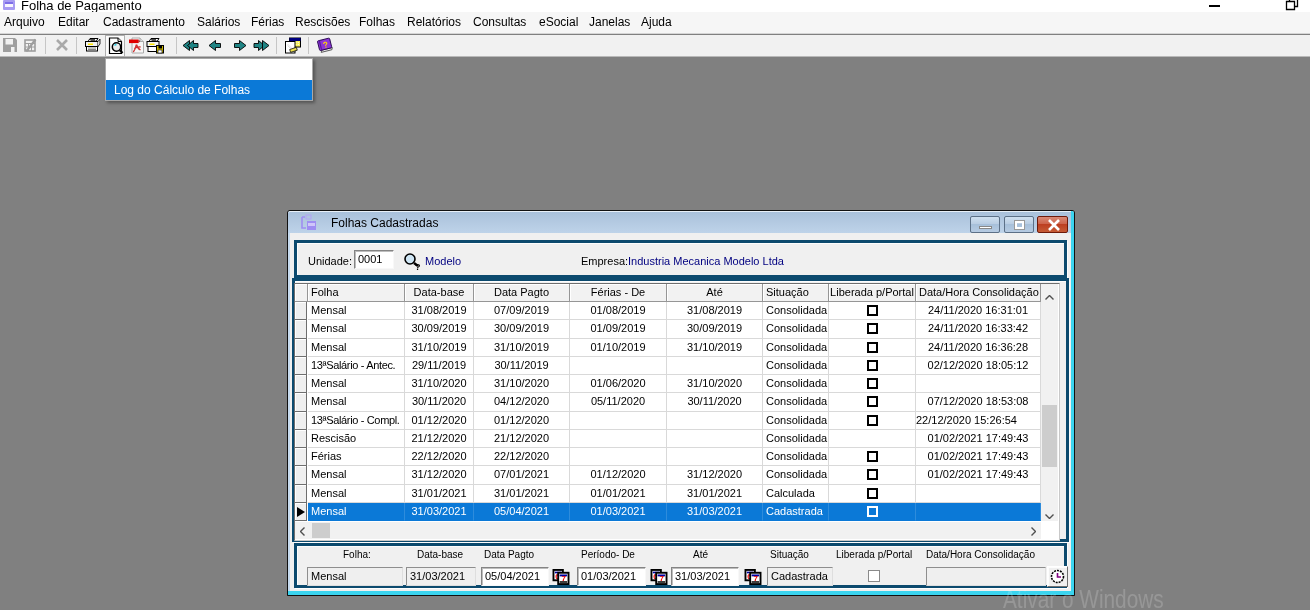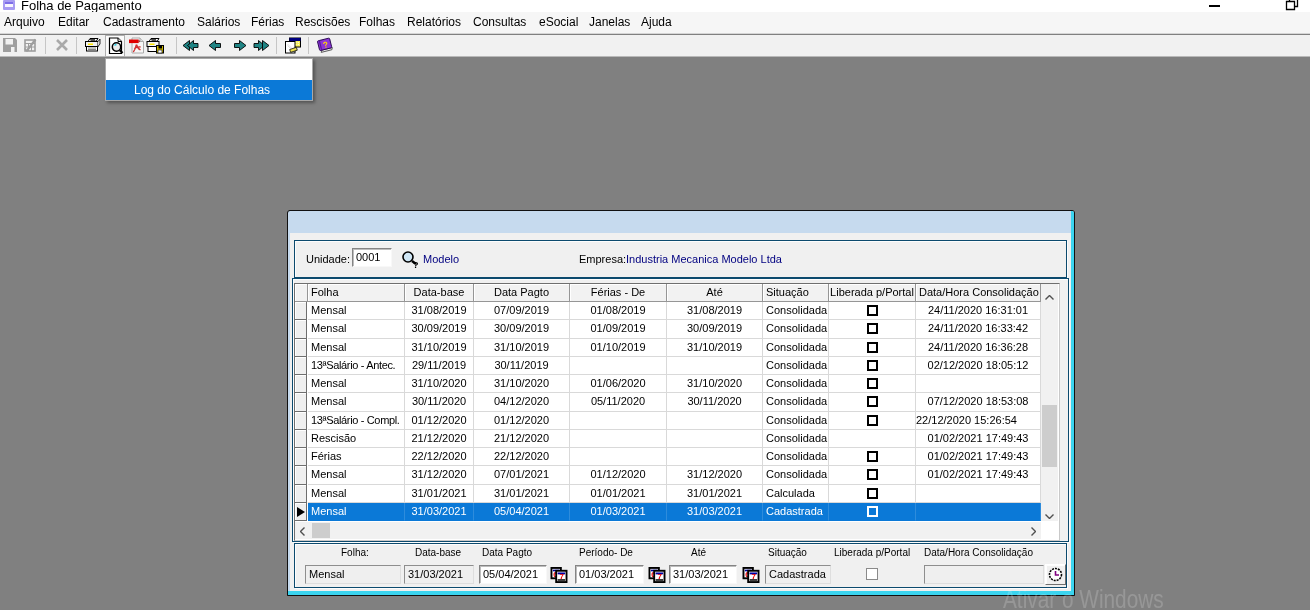--- a/index.html
+++ b/index.html
@@ -12,39 +12,39 @@
 #restbtn{position:absolute;left:1285px;top:-3px;width:14px;height:14px}
 #menubar{position:absolute;left:0;top:12px;width:1310px;height:22px;background:#f6f6f6;border-bottom:1px solid #d5d5d5}
 .mi{position:absolute;top:3px;font-size:12px;color:#000}
 #toolbar{position:absolute;left:0;top:35px;width:1310px;height:22px;background:#f1f1f1;border-bottom:1px solid #b9b9b9}
 .tsep{position:absolute;top:2px;width:1px;height:17px;background:#c6c6c6}
 .tico{position:absolute;top:2px}
 #prevbtn{position:absolute;left:105px;top:0;width:20px;height:22px;border:1px solid #b0b0b0;background:#fbfbfb}
 
 #dd{position:absolute;left:105px;top:58px;width:208px;height:43px;background:#fff;border:1px solid #a8a8a8;box-shadow:2px 2px 3px rgba(0,0,0,0.35)}
 #dd .it1{position:absolute;left:0;top:1px;width:206px;height:20px;line-height:20px;font-size:12px;padding-left:24px;color:#000}
-#dd .it2{position:absolute;left:0;top:21px;width:206px;height:20px;line-height:20px;font-size:12px;padding-left:28px;background:#0b79d7;color:#fff}
+#dd .it2{position:absolute;left:0;top:21px;width:206px;height:20px;line-height:20px;font-size:12px;padding-left:8px;background:#0b79d7;color:#fff}
 
 #win{position:absolute;left:287px;top:210px;width:788px;height:386px;border:1px solid #111;border-radius:3px 3px 0 0;background:#111}
 #wframe{position:absolute;left:0;top:0;width:786px;height:384px;border-radius:2px 2px 0 0;overflow:hidden;background:#c6daee}
 #rstrip{position:absolute;left:783px;top:0;width:3px;height:384px;background:#3bd4ef}
 #bstrip{position:absolute;left:0;top:380px;width:786px;height:4px;background:#3bd4ef}
 #wtitle{position:absolute;left:0;top:0;width:783px;height:22px;background:linear-gradient(180deg,#a9c1db 0%,#b3c9e1 45%,#bed3e9 100%);border-top:1px solid #e8f0f8;border-radius:2px 0 0 0}
 #wtitle .txt{position:absolute;left:43px;top:4px;font-size:12px;color:#000}
 #wicon{position:absolute;left:13px;top:2px}
 .wbtn{position:absolute;top:4px;height:17px;border:1px solid #5c7087;border-radius:2px}
 #btnmin{left:682px;width:30px;background:linear-gradient(180deg,#cfe0f0 0%,#b8cce2 49%,#a7c0da 50%,#b6cbe2 100%)}
 #btnmax{left:716px;width:30px;background:linear-gradient(180deg,#cfe0f0 0%,#b8cce2 49%,#a7c0da 50%,#b6cbe2 100%)}
 #btncls{left:749px;width:31px;background:linear-gradient(180deg,#d98a77 0%,#cc6046 49%,#bd3f21 50%,#c55b35 100%);border-color:#6e1a0a}
 #btnmin i{position:absolute;left:8px;top:9px;width:13px;height:3px;background:#fff;border:1px solid #888;display:block}
 #btnmax i{position:absolute;left:10px;top:4px;width:9px;height:8px;border:2px solid #fff;outline:1px solid #999;display:block}
 #btncls svg{position:absolute;left:9px;top:2px}
 #wbody{position:absolute;left:2px;top:22px;width:781px;height:358px;background:#f0f0f0}
 
-.etch{position:absolute;border:1px solid #0c4a6e;box-shadow:inset 1px 1px 0 #fdfdfd, 1px 1px 0 #fdfdfd}
+.etch{position:absolute;border:3px solid #0c4a6e;box-shadow:inset 1px 1px 0 #fdfdfd, 1px 1px 0 #fdfdfd}
 #pan1{left:4px;top:7px;width:773px;height:38px}
 #pan2{left:2px;top:45px;width:777px;height:264px}
 #pan3{left:4px;top:310px;width:773px;height:45px}
 
 .sunkw{background:#fff;border:1px solid #848484;border-bottom-color:#f8f8f8;border-right-color:#f8f8f8;box-shadow:inset 1px 1px 0 #bdbdbd}
 .sunkg{background:#efefef;border:1px solid #8e8e8e;border-bottom-color:#dedede;border-right-color:#dedede}
 
 #gridbox{position:absolute;left:4px;top:50px;width:766px;height:258px;background:#fff;border:1px solid;border-color:#6f6f6f #c9c9c9 #c9c9c9 #6f6f6f}
 #grid{position:absolute;left:0px;top:0px}
 .hcell{position:absolute;top:0;height:18px;background:#f2f2f2;border-right:1px solid #969696;border-bottom:1px solid #969696;box-shadow:inset 1px 1px 0 #fff;font-size:11px;line-height:17px;white-space:nowrap;overflow:hidden}
@@ -180,20 +180,40 @@
     </svg>
 </div>
 <div id="dd">
   <div class="it2">Log do Cálculo de Folhas</div>
 </div>
 
 <div id="win">
  <div id="wframe">
   <div id="rstrip"></div>
   <div id="bstrip"></div>
+  <div id="wtitle">
+    <svg id="wicon" width="18" height="18" viewBox="0 0 18 18">
+          <path d="M1 3 h3 M1 3 v11 h4" stroke="#9f8ef2" stroke-width="1.6" fill="none"></path>
+          <rect x="5" y="1" width="5" height="4" fill="none" stroke="#b2a4f5"></rect>
+          <rect x="6" y="7" width="9" height="9" fill="#9f8ef2"></rect>
+          <rect x="7" y="9" width="7" height="3" fill="#cfc6fa"></rect>
+        </svg>
+    <span class="txt">Folhas Cadastradas</span>
+    <div class="wbtn" id="btnmin">
+          <i></i>
+        </div>
+    <div class="wbtn" id="btnmax">
+          <i></i>
+        </div>
+    <div class="wbtn" id="btncls">
+          <svg width="14" height="13" viewBox="0 0 14 13">
+            <path d="M2 1 L12 11 M12 1 L2 11" stroke="#fff" stroke-width="2.6"></path>
+          </svg>
+        </div>
+  </div>
   <div id="wbody">
     <div class="etch" id="pan1">
       <span class="abs" style="left:11px;top:12px">Unidade:</span>
       <div class="abs sunkw" style="left:57px;top:7px;width:40px;height:19px;line-height:17px;padding-left:3px">0001</div>
       <svg class="abs" style="left:104px;top:7px" width="22" height="22" viewBox="0 0 22 22">
             <circle cx="9" cy="9" r="5" fill="#cfe6f5" stroke="#000" stroke-width="1.6"></circle>
             <path d="M13 13 L17 16" stroke="#000" stroke-width="2.4"></path>
             <text x="14" y="20" font-size="9" font-weight="bold">?</text>
           </svg>
       <span class="abs" style="left:128px;top:12px;color:#000080">Modelo</span>

